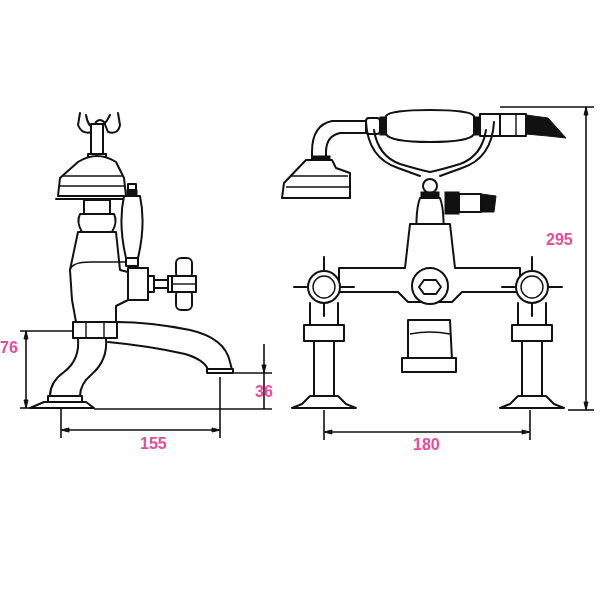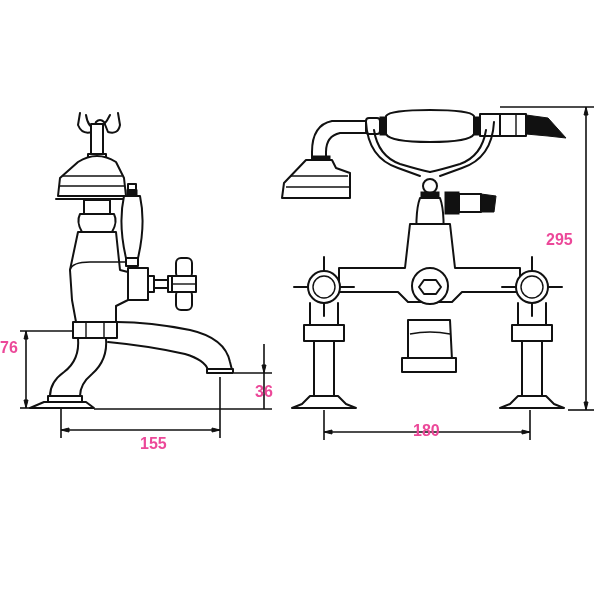--- a/index.html
+++ b/index.html
@@ -194,13 +194,13 @@
     <line class="dim" x1="324" y1="432" x2="530" y2="432"></line>
     <path class="blk" d="M324,432 l8,-2 l0,4 z"></path>
     <path class="blk" d="M530,432 l-8,-2 l0,4 z"></path>
   </g>
 </svg>
 
 <div class="label" style="left:0px; top:340px;">76</div>
 <div class="label" style="left:233px; top:384px;margin-left:22px;">36</div>
 <div class="label" style="left:140px; top:436px;">155</div>
 <div class="label" style="left:546px; top:232px;">295</div>
-<div class="label" style="left:413px; top:423px;text-align:right;">180</div>
+<div class="label" style="left:413px; top:437px;text-align:right;">180</div>
 
 </body></html>

